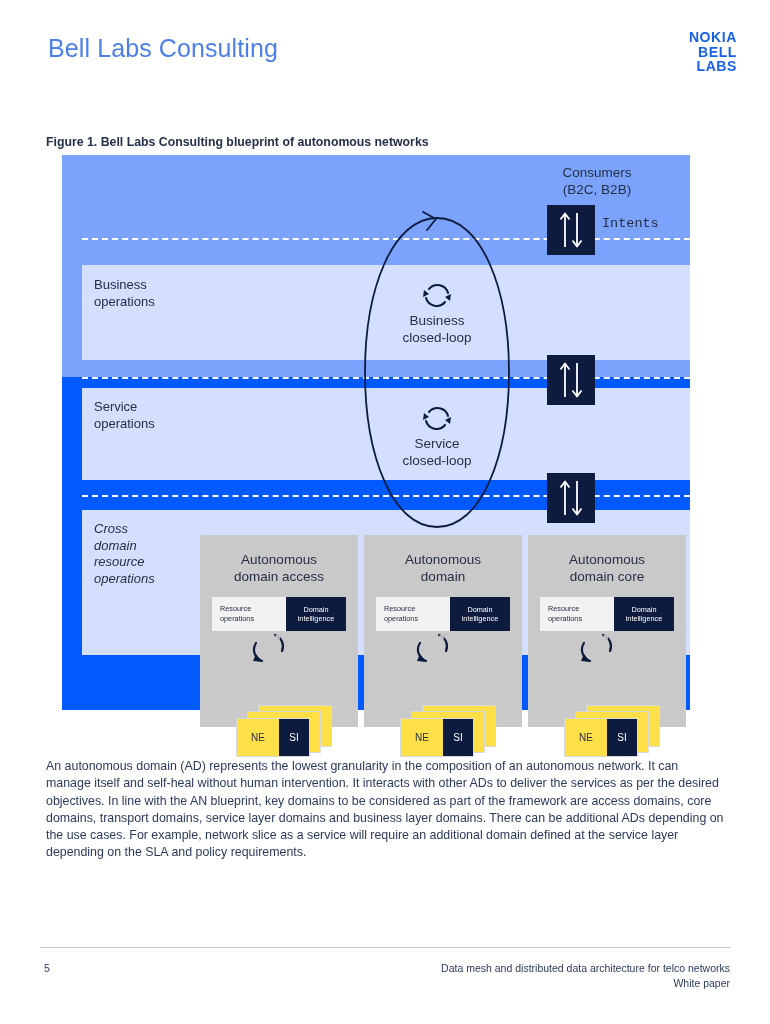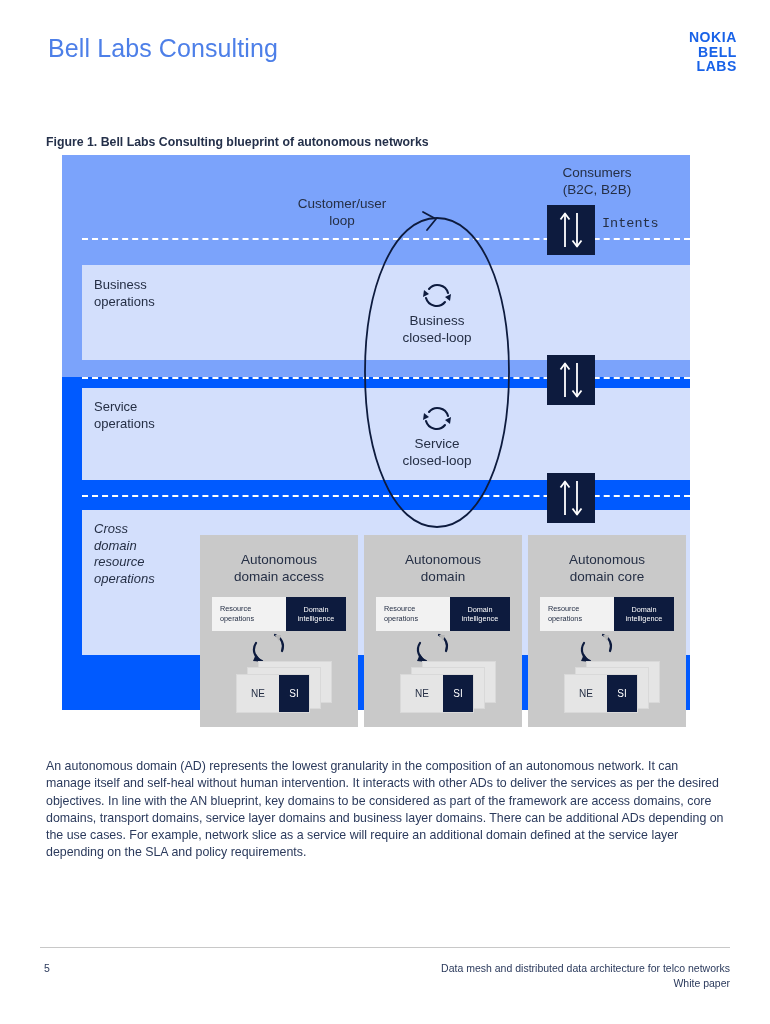--- a/index.html
+++ b/index.html
@@ -236,22 +236,23 @@
     left: 48px; top: 96px;
   }
   
   .ne-stack {
     position: absolute;
     left: 36px; top: 126px;
     width: 94px; height: 50px;
   }
   .ne-sheet {
     position: absolute;
-    background: #e5e5e5;
+    background: #fde047;
     border: 1px solid #d9d9d9;
+    margin-top: 44px;
   }
   .ne-back2 { left: 22px; top: 0;  width: 72px; height: 40px; }
   .ne-back1 { left: 11px; top: 6px; width: 72px; height: 40px; }
   .ne-front {
     left: 0; top: 13px; width: 72px; height: 37px;
     display: flex; align-items: stretch;
   }
   .ne-label {
     flex: 1;
     display: flex; align-items: center; justify-content: center;
@@ -322,22 +323,20 @@
   <div class="panel-business"></div>
   <div class="panel-service"></div>
   <div class="panel-cross"></div>
 
   <div class="dash-line dash-1"></div>
   <div class="dash-line dash-2"></div>
   <div class="dash-line dash-3"></div>
 
   <div class="consumers-label">Consumers
 (B2C, B2B)</div>
-  <div class="customer-loop-label">Customer/user
-loop</div>
   <div class="intents-label">Intents</div>
 
   <div class="arrow-icon arrow-1">
     <svg width="48" height="50" viewBox="0 0 48 50">
       <g stroke="#ffffff" stroke-width="1.8" fill="none">
         <line x1="18" y1="42" x2="18" y2="9"></line>
         <polyline points="13.5,14.5 18,8.5 22.5,14.5" stroke-linejoin="round"></polyline>
         <line x1="30" y1="8" x2="30" y2="41"></line>
         <polyline points="25.5,35.5 30,41.5 34.5,35.5" stroke-linejoin="round"></polyline>
       </g>

